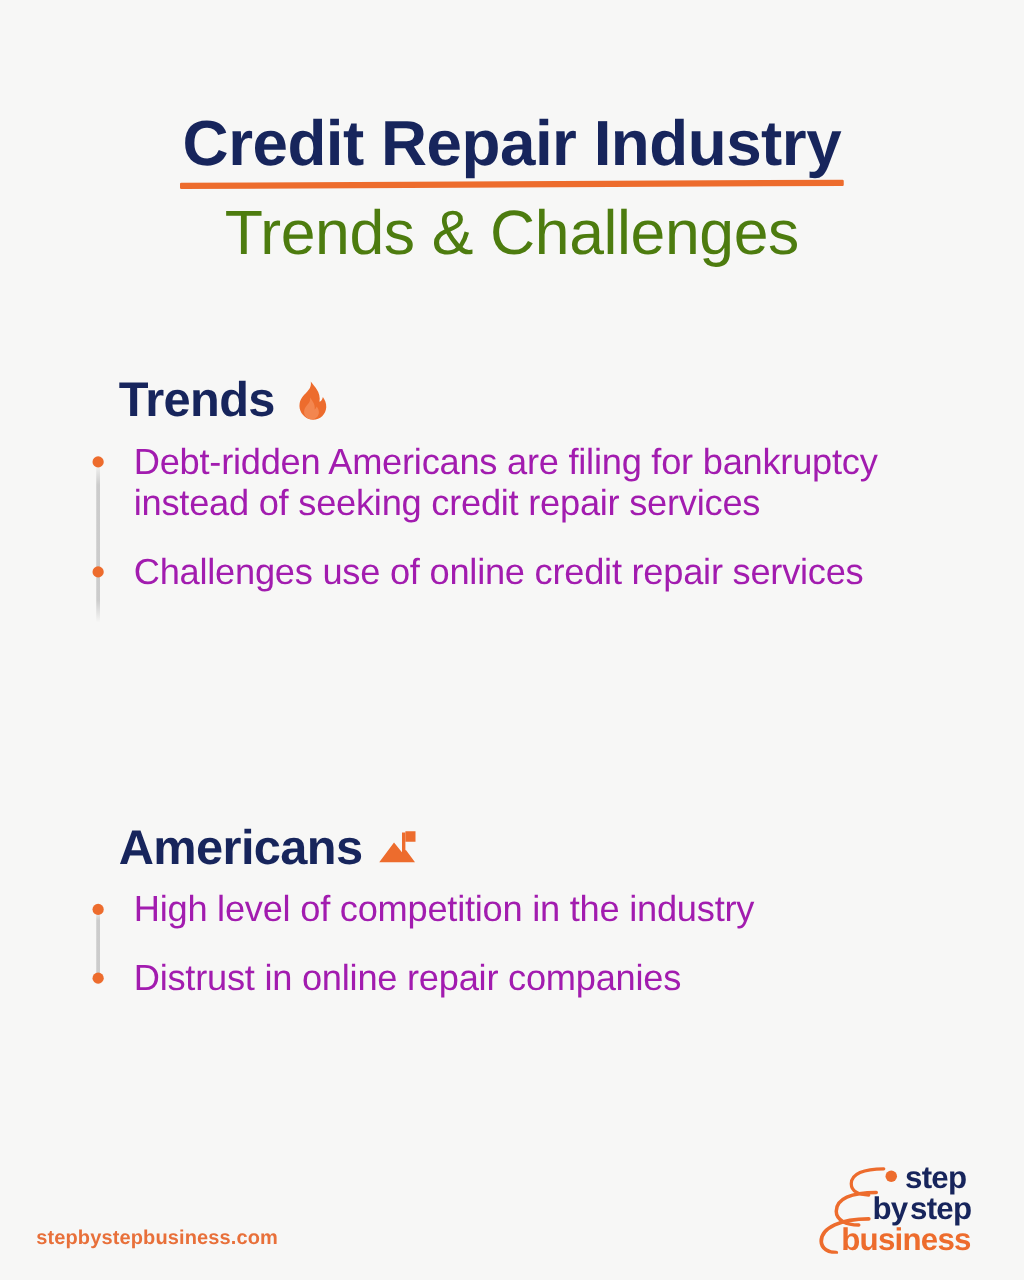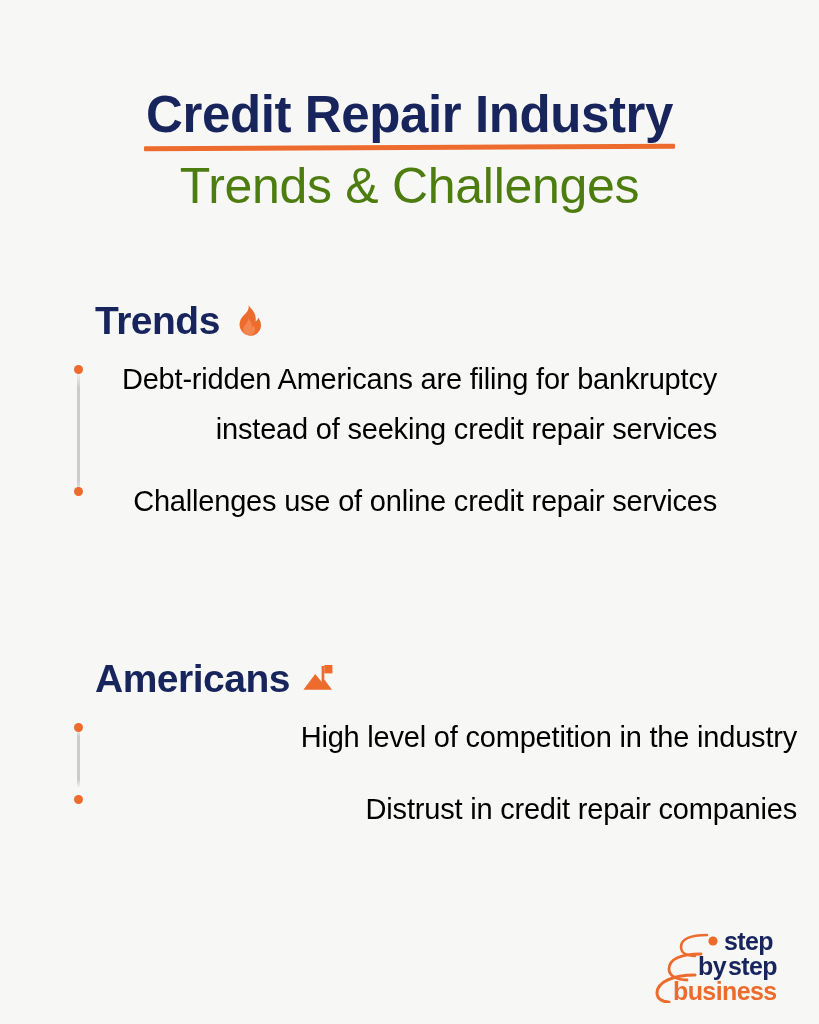--- a/index.html
+++ b/index.html
@@ -129,25 +129,24 @@
     top: 11px;
     width: 9px;
     height: 9px;
     border-radius: 50%;
     background: #ed6c2d;
   }
   .bullet-text {
     display: block;
     font-size: 29px;
     font-weight: normal;
-    color: #000000;
-    line-height: 50px;
+    color: #a21caf;
+    line-height: 33px;
     letter-spacing: -0.2px;
     max-width: 610px;
-    text-align: right;
   }
   .bullet-wide .bullet-text { max-width: 690px; }
 
   
   .site-url {
     position: absolute;
     left: 29px;
     top: 982px;
     font-size: 16px;
     font-weight: bold;
@@ -219,25 +218,26 @@
       </span>
     </div>
     <ul class="bullets">
       <div class="rail rail-challenges"></div>
       <li class="bullet bullet-wide">
         <span class="dot"></span>
         <span class="bullet-text">High level of competition in the industry</span>
       </li>
       <li class="bullet bullet-wide">
         <span class="dot"></span>
-        <span class="bullet-text">Distrust in credit repair companies</span>
+        <span class="bullet-text">Distrust in online repair companies</span>
       </li>
     </ul>
   </div>
 
+  <div class="site-url">stepbystepbusiness.com</div>
 
   <div class="logo">
     <svg viewBox="0 0 152 78" width="152" height="78" aria-hidden="true">
 
       <path d="M56 10 C40 10 30 14 30 22 C30 28 36 31 44 31" fill="none" stroke="#ed6c2d" stroke-width="2.6" stroke-linecap="round"></path>
       <path d="M50 29 C30 29 18 34 18 44 C18 51 26 55 36 55" fill="none" stroke="#ed6c2d" stroke-width="2.8" stroke-linecap="round"></path>
       <path d="M44 50 C22 50 6 57 6 68 C6 74 12 77 18 77" fill="none" stroke="#ed6c2d" stroke-width="3.0" stroke-linecap="round"></path>
 
       <circle cx="62" cy="16" r="4.6" fill="#ed6c2d"></circle>
 

